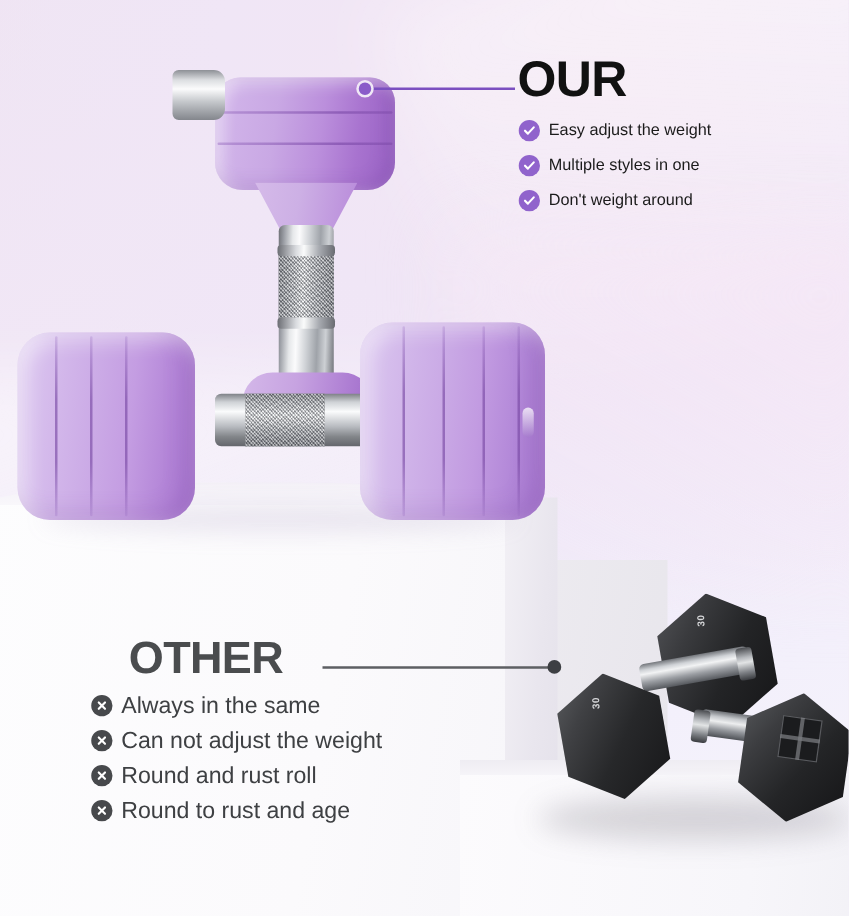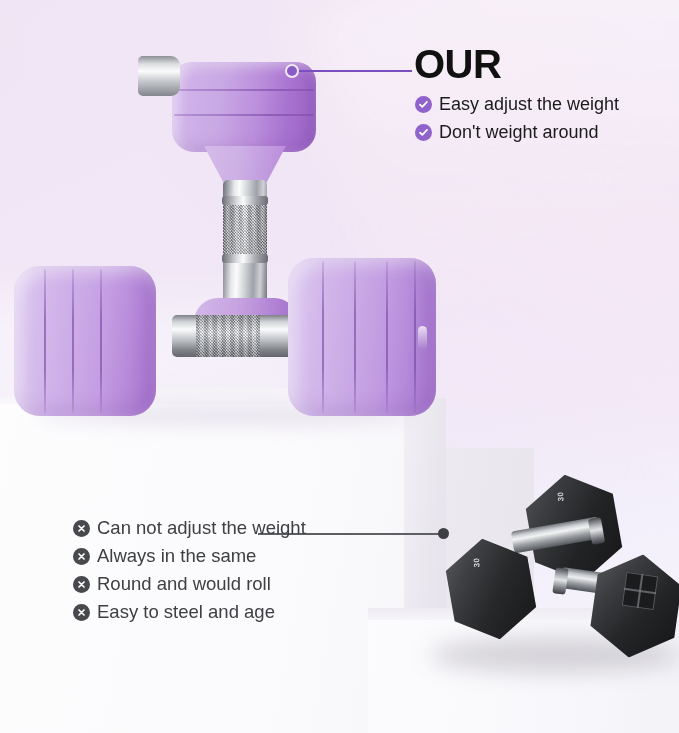--- a/index.html
+++ b/index.html
@@ -441,21 +441,21 @@
     background: #9063cc;
     color: #ffffff;
   }
   .bullet-cross {
     background: #47494c;
     color: #ffffff;
   }
   .bullet-icon svg { display: block; }
 
   .feature-text {
-    font-size: 18px;
+    font-size: 13px;
     line-height: 26px;
     color: #1b1b1b;
   }
   .panel-other .feature-text {
     color: #3e4043;
     font-size: 18.5px;
   }
 
   .wrap-line { display: block; }
 </style>
@@ -544,55 +544,64 @@
             </svg>
         </span>
         <span class="feature-text">Easy adjust the weight</span>
       </li>
       <li>
         <span class="bullet-icon bullet-check">
           <svg width="11" height="11" viewBox="0 0 11 11">
               <path d="M2 5.6 L4.3 7.9 L9 2.9" stroke="#ffffff" stroke-width="1.7" fill="none" stroke-linecap="round" stroke-linejoin="round"></path>
             </svg>
         </span>
+        <span class="feature-text">Multiple styles in one</span>
+      </li>
+      <li>
+        <span class="bullet-icon bullet-check">
+          <svg width="11" height="11" viewBox="0 0 11 11">
+              <path d="M2 5.6 L4.3 7.9 L9 2.9" stroke="#ffffff" stroke-width="1.7" fill="none" stroke-linecap="round" stroke-linejoin="round"></path>
+            </svg>
+        </span>
         <span class="feature-text">Don't weight around</span>
       </li>
     </ul>
   </div>
 
   <div class="panel panel-other">
+    <div class="heading heading-other">OTHER</div>
     <ul class="feature-list">
+      <li>
+        <span class="bullet-icon bullet-cross">
+          <svg width="11" height="11" viewBox="0 0 11 11">
+              <path d="M3 3 L8 8 M8 3 L3 8" stroke="#ffffff" stroke-width="1.7" fill="none" stroke-linecap="round"></path>
+            </svg>
+        </span>
+        <span class="feature-text">Always in the same</span>
+      </li>
       <li>
         <span class="bullet-icon bullet-cross">
           <svg width="11" height="11" viewBox="0 0 11 11">
               <path d="M3 3 L8 8 M8 3 L3 8" stroke="#ffffff" stroke-width="1.7" fill="none" stroke-linecap="round"></path>
             </svg>
         </span>
         <span class="feature-text">Can not adjust the weight</span>
       </li>
       <li>
         <span class="bullet-icon bullet-cross">
           <svg width="11" height="11" viewBox="0 0 11 11">
               <path d="M3 3 L8 8 M8 3 L3 8" stroke="#ffffff" stroke-width="1.7" fill="none" stroke-linecap="round"></path>
             </svg>
         </span>
-        <span class="feature-text">Always in the same</span>
+        <span class="feature-text">Round and rust roll</span>
       </li>
       <li>
         <span class="bullet-icon bullet-cross">
           <svg width="11" height="11" viewBox="0 0 11 11">
               <path d="M3 3 L8 8 M8 3 L3 8" stroke="#ffffff" stroke-width="1.7" fill="none" stroke-linecap="round"></path>
             </svg>
         </span>
-        <span class="feature-text">Round and would roll</span>
-      </li>
-      <li>
-        <span class="bullet-icon bullet-cross">
-          <svg width="11" height="11" viewBox="0 0 11 11">
-              <path d="M3 3 L8 8 M8 3 L3 8" stroke="#ffffff" stroke-width="1.7" fill="none" stroke-linecap="round"></path>
-            </svg>
-        </span>
-        <span class="feature-text">Easy to steel and age</span>
+        <span class="feature-text">Round to rust and age</span>
       </li>
     </ul>
   </div>
 
 </div>
 
 </body></html>

